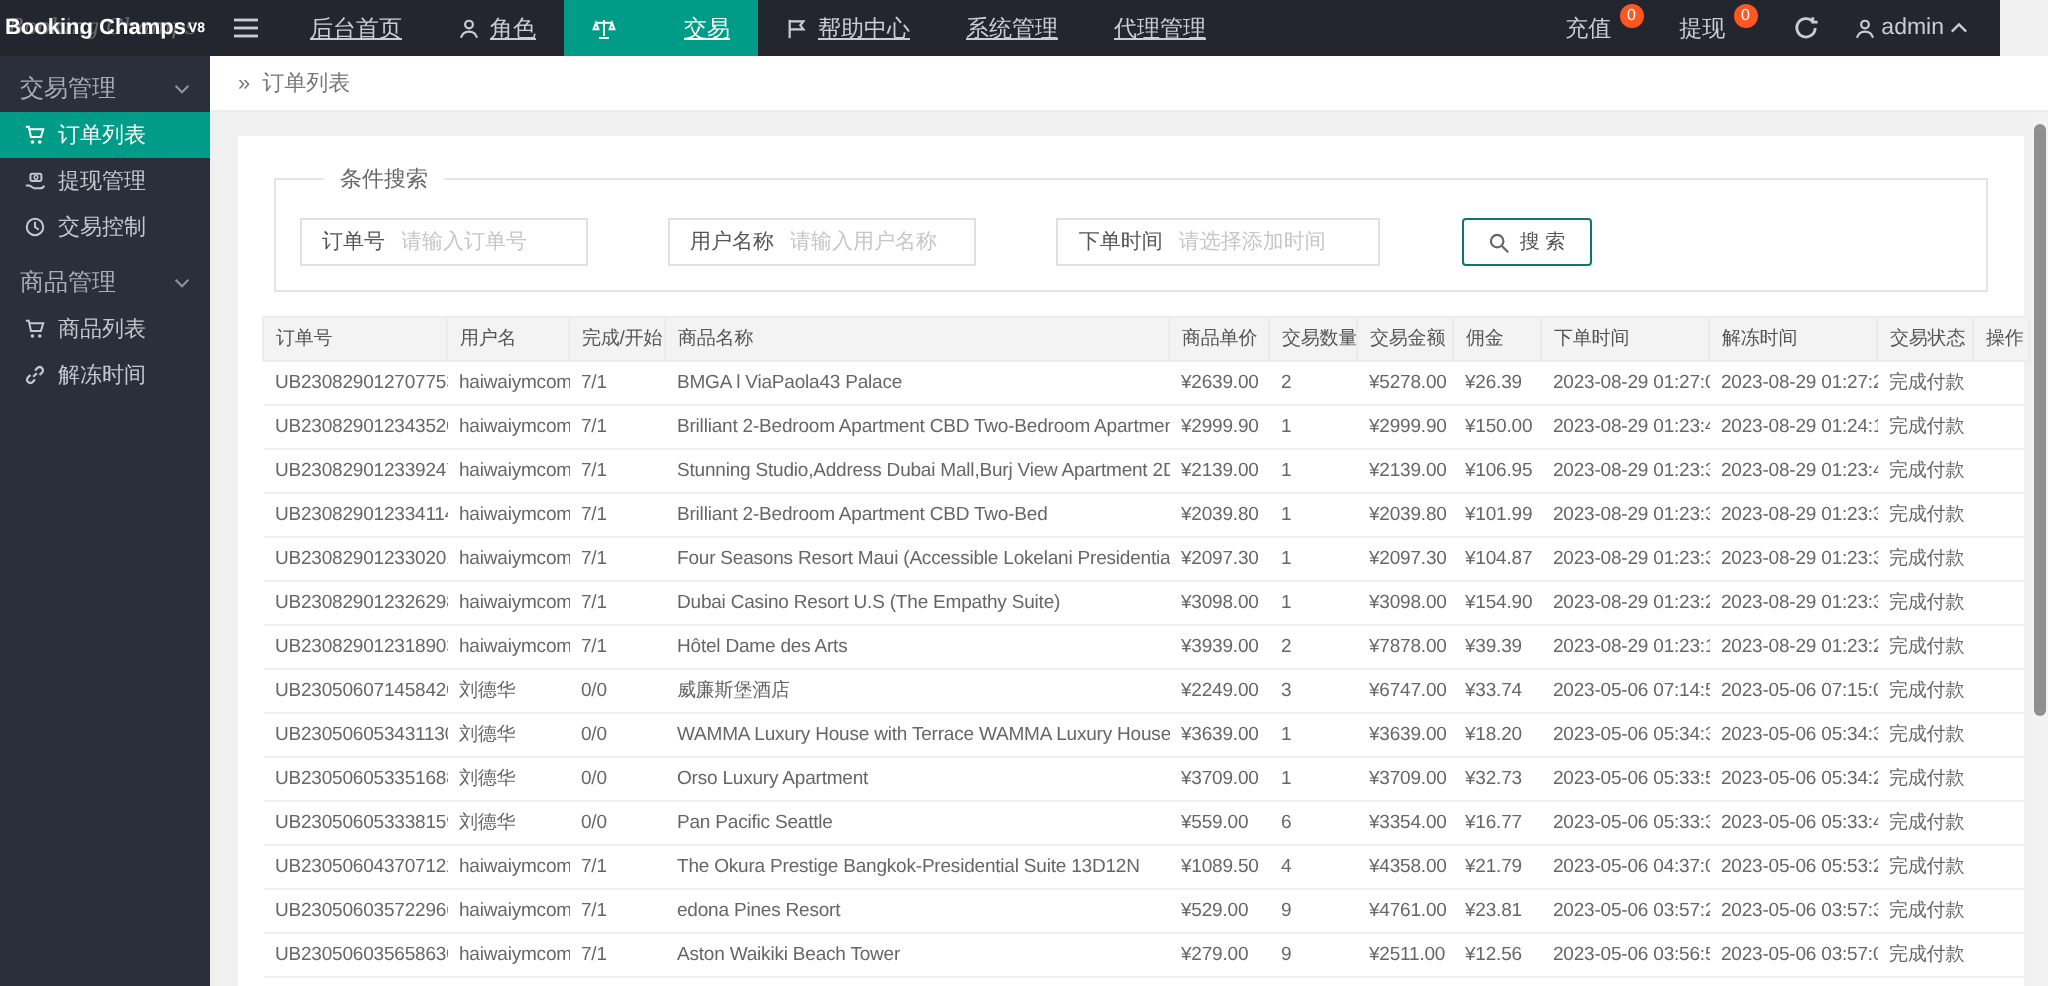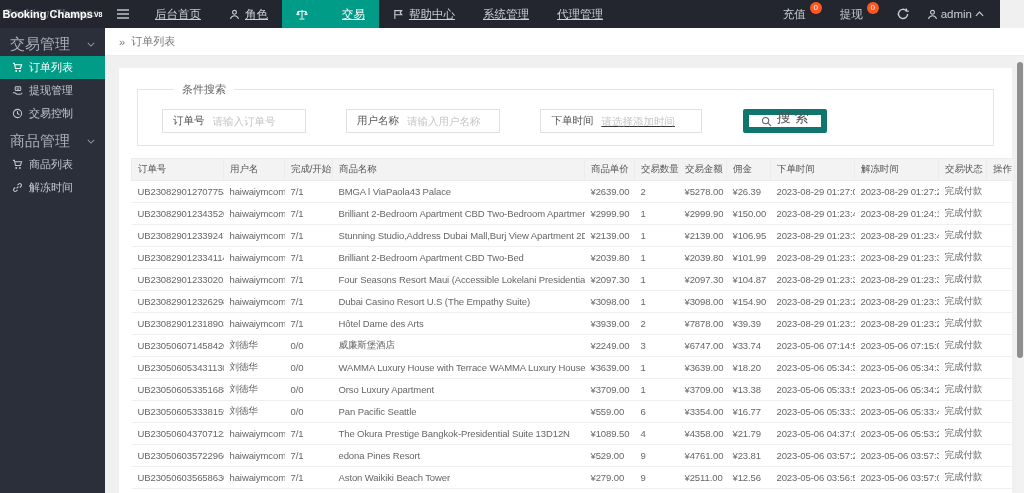--- a/index.html
+++ b/index.html
@@ -21,43 +21,43 @@
   .topbar-right { margin-left:auto; display:flex; align-items:center; gap:18px; padding-right:16px; }
   .tb-link { position:relative; font-size:11.5px; display:flex; align-items:center; gap:3px; cursor:pointer; }
   .badge { display:inline-block; min-width:12px; height:12px; line-height:12px; border-radius:7px;
            background:#ff5722; color:#fff; font-size:8px; text-align:center; padding:0 2px;
            transform:translateY(-6px); margin-left:1px; }
   svg.ic { display:block; }
 
   
   .sidebar { position:absolute; top:28px; left:0; width:105px; bottom:0; background:#2b2f39; }
   .side-title { height:24px; display:flex; align-items:center; padding:0 10px; color:#a8adb8;
-                font-size:15px; cursor:pointer; margin-top:4px; }
+                font-size:12px; cursor:pointer; margin-top:4px; }
   .side-title .sp { flex:1; }
   .side-item { height:23px; display:flex; align-items:center; gap:6px; padding:0 12px;
                color:#c2c7d0; font-size:11px; cursor:pointer; white-space:nowrap; }
   .side-item.active { background:#009c88; color:#fff; }
 
   
   .main { position:absolute; top:28px; left:105px; right:0; bottom:0; background:#f0f0f0; overflow:hidden; }
   .breadcrumb { height:28px; background:#fff; display:flex; align-items:center; gap:6px;
                 padding:0 14px; font-size:11px; color:#777; border-bottom:1px solid #ececec; }
   .card { margin:12px 12px 0 14px; background:#fff; padding:12px 12px 20px 12px; height:460px; }
 
-  fieldset.search { border:1px solid #e4e4e4; padding:12px 10px 12px 24px; margin:2px 6px 0 6px; }
+  fieldset.search { border:1px solid #e4e4e4; padding:12px 10px 12px 12px; margin:2px 6px 0 6px; }
   fieldset.search legend { font-size:11px; color:#666; padding:0 8px; margin-left:12px; }
   .fgroup { display:inline-flex; align-items:center; height:24px; border:1px solid #e0e0e0;
             background:#fff; margin-right:36px; vertical-align:middle; }
   .fgroup .flabel { padding:0 8px 0 10px; font-size:10.5px; color:#555; white-space:nowrap; }
   .fgroup input { border:none; outline:none; font-size:10.5px; width:92px; color:#333;
                   font-family:inherit; padding-right:8px; }
   .fgroup input::placeholder { color:#c6c6c6; }
-  .fgroup.time input { width:100px;text-decoration:underline; }
-  .search-btn { display:inline-flex; align-items:flex-end; gap:5px; height:24px; padding:0 12px;
-                background:#fff; border:6px solid #0f766e; border-radius:2px; font-size:14px;
+  .fgroup.time input { width:100px; }
+  .search-btn { display:inline-flex; align-items:center; gap:5px; height:24px; padding:0 12px;
+                background:#fff; border:1px solid #0f766e; border-radius:2px; font-size:10px;
                 color:#555; cursor:pointer; vertical-align:middle; font-family:inherit; }
 
   
   table.orders { width:100%; margin-top:12px; border-collapse:collapse; table-layout:fixed;
                  font-size:9.5px; color:#666; letter-spacing:-0.1px; }
   table.orders th { background:#f3f3f3; font-weight:normal; color:#555; text-align:left;
                     padding:4px 6px; border:1px solid #ececec; white-space:nowrap; overflow:hidden; }
   table.orders td { padding:4px 6px; border-bottom:1px solid #efefef; white-space:nowrap;
                     overflow:hidden; height:21px; }
 
@@ -415,21 +415,21 @@
             <td></td>
           </tr>
           <tr>
             <td>UB2305060533516881</td>
             <td>刘德华</td>
             <td>0/0</td>
             <td>Orso Luxury Apartment</td>
             <td>¥3709.00</td>
             <td>1</td>
             <td>¥3709.00</td>
-            <td>¥13.38</td>
+            <td>¥32.73</td>
             <td>2023-05-06 05:33:51</td>
             <td>2023-05-06 05:34:20</td>
             <td>完成付款</td>
             <td></td>
           </tr>
           <tr>
             <td>UB2305060533381597</td>
             <td>刘德华</td>
             <td>0/0</td>
             <td>Pan Pacific Seattle</td>

